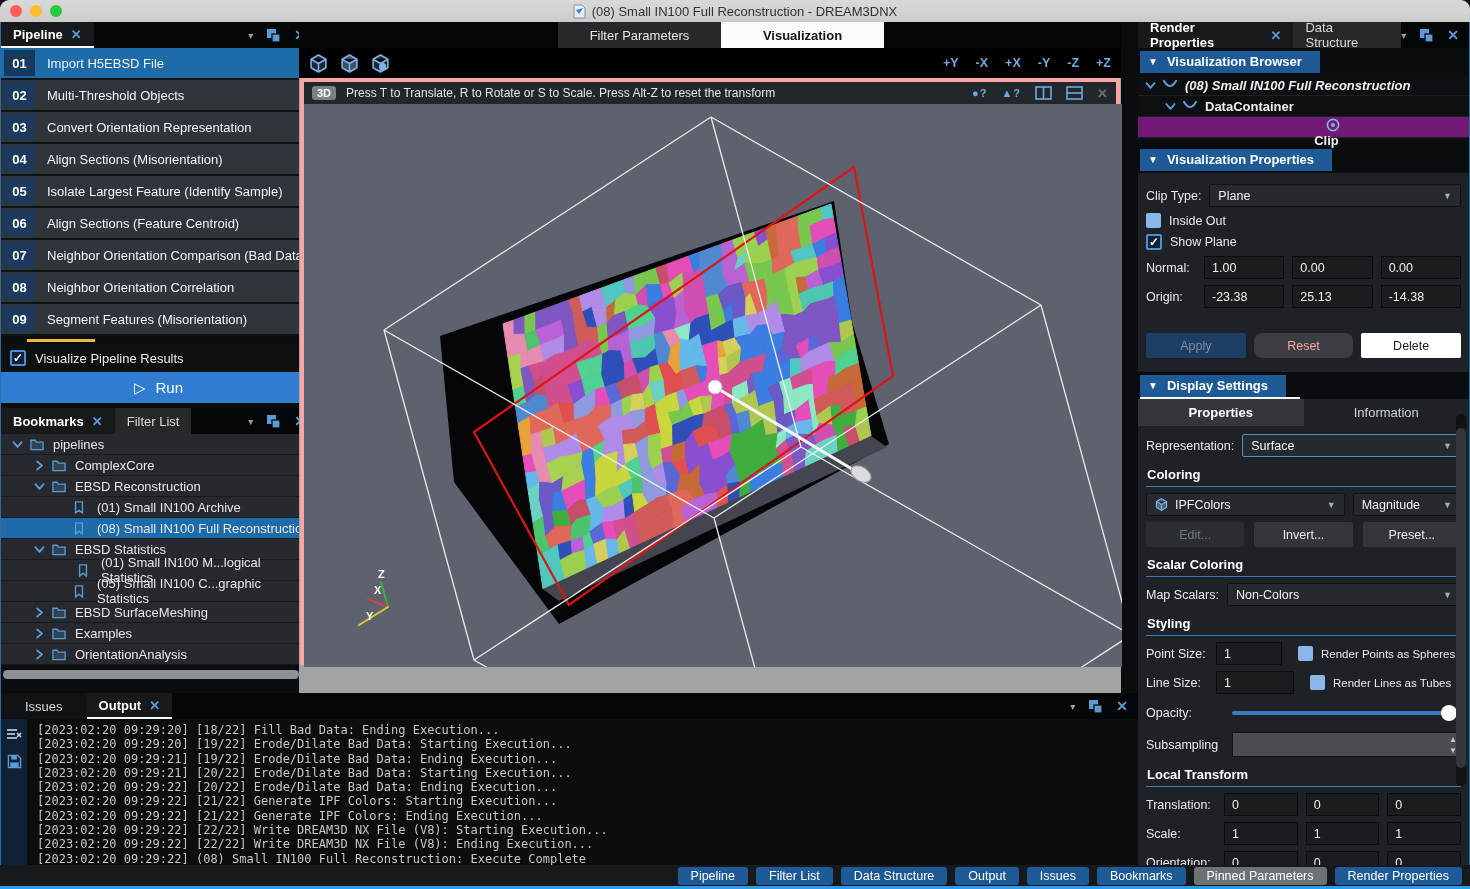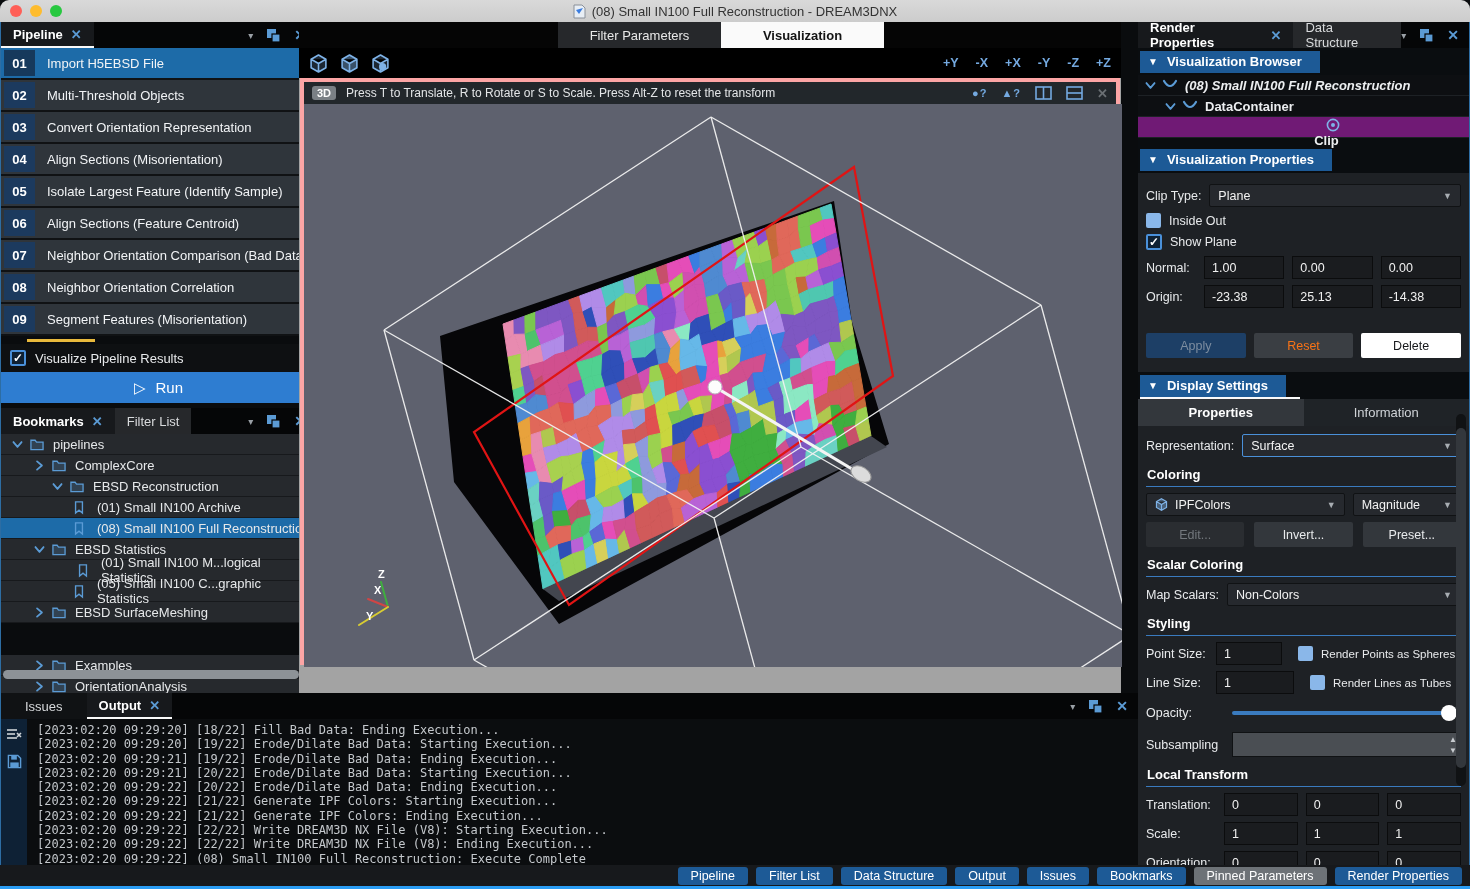--- a/index.html
+++ b/index.html
@@ -90,21 +90,21 @@
   .dd { background:#26292e; border:1px solid #101214; border-radius:2px; height:23px; flex:1;
     display:flex; align-items:center; padding:0 8px; color:#f2f2f2; font-size:12.5px; gap:7px; }
   .dd .dcaret { margin-left:auto; color:#a8adb2; font-size:9px; }
   .dd.focus { border:1px solid #4a90d9; }
   .inp { background:#1a1c1f; border:1px solid #0b0c0d; height:23px; color:#f0f0f0; font-size:12.5px;
     display:flex; align-items:center; padding:0 7px; }
   .inp3 { width:87px; }
   .btn { height:25px; border-radius:2px; font-size:12.5px; display:flex; align-items:center;
     justify-content:center; flex:1; }
   .btn-apply { background:#1d3f66; color:#7d8da0; }
-  .btn-reset { background:#3a3e43; color:#f97316; }
+  .btn-reset { background:#3a3e43; color:#fca5a5;border-radius:8px; }
   .btn-delete { background:#ffffff; color:#17191c; }
   .btn-dark { background:#33373c; color:#e8eaec; }
   .btn-dis { background:#2a2d31; color:#73787d; }
   .dstabs { display:flex; height:27px; background:#101214; }
   .dstab { flex:1; display:flex; align-items:center; justify-content:center; font-size:13px;
     color:#cfd3d7; background:#1f2327; }
   .dstab.active { background:#33373c; color:#fff; font-weight:bold; }
   .subhdr { color:#fff; font-weight:bold; font-size:13px; border-bottom:1px solid #3a7bbf;
     padding:2px 0 4px 1px; margin:8px 0 4px 0; }
   .slider-track { position:relative; flex:1; height:4px; background:#3a7bbf; border-radius:2px; margin-right:6px; }
@@ -256,21 +256,21 @@
               <polyline points="5,3 11,8 5,13" fill="none" stroke="#5b9bd5" stroke-width="2.2" stroke-linecap="round" stroke-linejoin="round"></polyline>
             </svg>
           </span>
           <span class="tr-icon">
             <svg width="16" height="14" viewBox="0 0 16 15" class="ico">
               <path d="M1.5 3.5 h4.5 l1.5 2 h7 v8 h-13 z" fill="rgba(91,155,213,.22)" stroke="#5b9bd5" stroke-width="1.4"></path>
             </svg>
           </span>
           <span>ComplexCore</span>
         </div>
-        <div class="tree-row" style="padding-left: 48px;">
+        <div class="tree-row" style="padding-left: 30px;">
           <span class="tr-chev">
             <svg width="13" height="13" viewBox="0 0 16 16" class="ico">
               <polyline points="3,5 8,11 13,5" fill="none" stroke="#5b9bd5" stroke-width="2.2" stroke-linecap="round" stroke-linejoin="round"></polyline>
             </svg>
           </span>
           <span class="tr-icon">
             <svg width="16" height="14" viewBox="0 0 16 15" class="ico">
               <path d="M1.5 3.5 h4.5 l1.5 2 h7 v8 h-13 z" fill="rgba(91,155,213,.22)" stroke="#5b9bd5" stroke-width="1.4"></path>
             </svg>
           </span>
@@ -331,21 +331,21 @@
               <polyline points="5,3 11,8 5,13" fill="none" stroke="#5b9bd5" stroke-width="2.2" stroke-linecap="round" stroke-linejoin="round"></polyline>
             </svg>
           </span>
           <span class="tr-icon">
             <svg width="16" height="14" viewBox="0 0 16 15" class="ico">
               <path d="M1.5 3.5 h4.5 l1.5 2 h7 v8 h-13 z" fill="rgba(91,155,213,.22)" stroke="#5b9bd5" stroke-width="1.4"></path>
             </svg>
           </span>
           <span>EBSD SurfaceMeshing</span>
         </div>
-        <div class="tree-row" style="padding-left: 30px; margin-top: 32px;">
+        <div class="tree-row" style="padding-left: 30px;">
           <span class="tr-chev">
             <svg width="13" height="13" viewBox="0 0 16 16" class="ico">
               <polyline points="5,3 11,8 5,13" fill="none" stroke="#5b9bd5" stroke-width="2.2" stroke-linecap="round" stroke-linejoin="round"></polyline>
             </svg>
           </span>
           <span class="tr-icon">
             <svg width="16" height="14" viewBox="0 0 16 15" class="ico">
               <path d="M1.5 3.5 h4.5 l1.5 2 h7 v8 h-13 z" fill="rgba(91,155,213,.22)" stroke="#5b9bd5" stroke-width="1.4"></path>
             </svg>
           </span>

